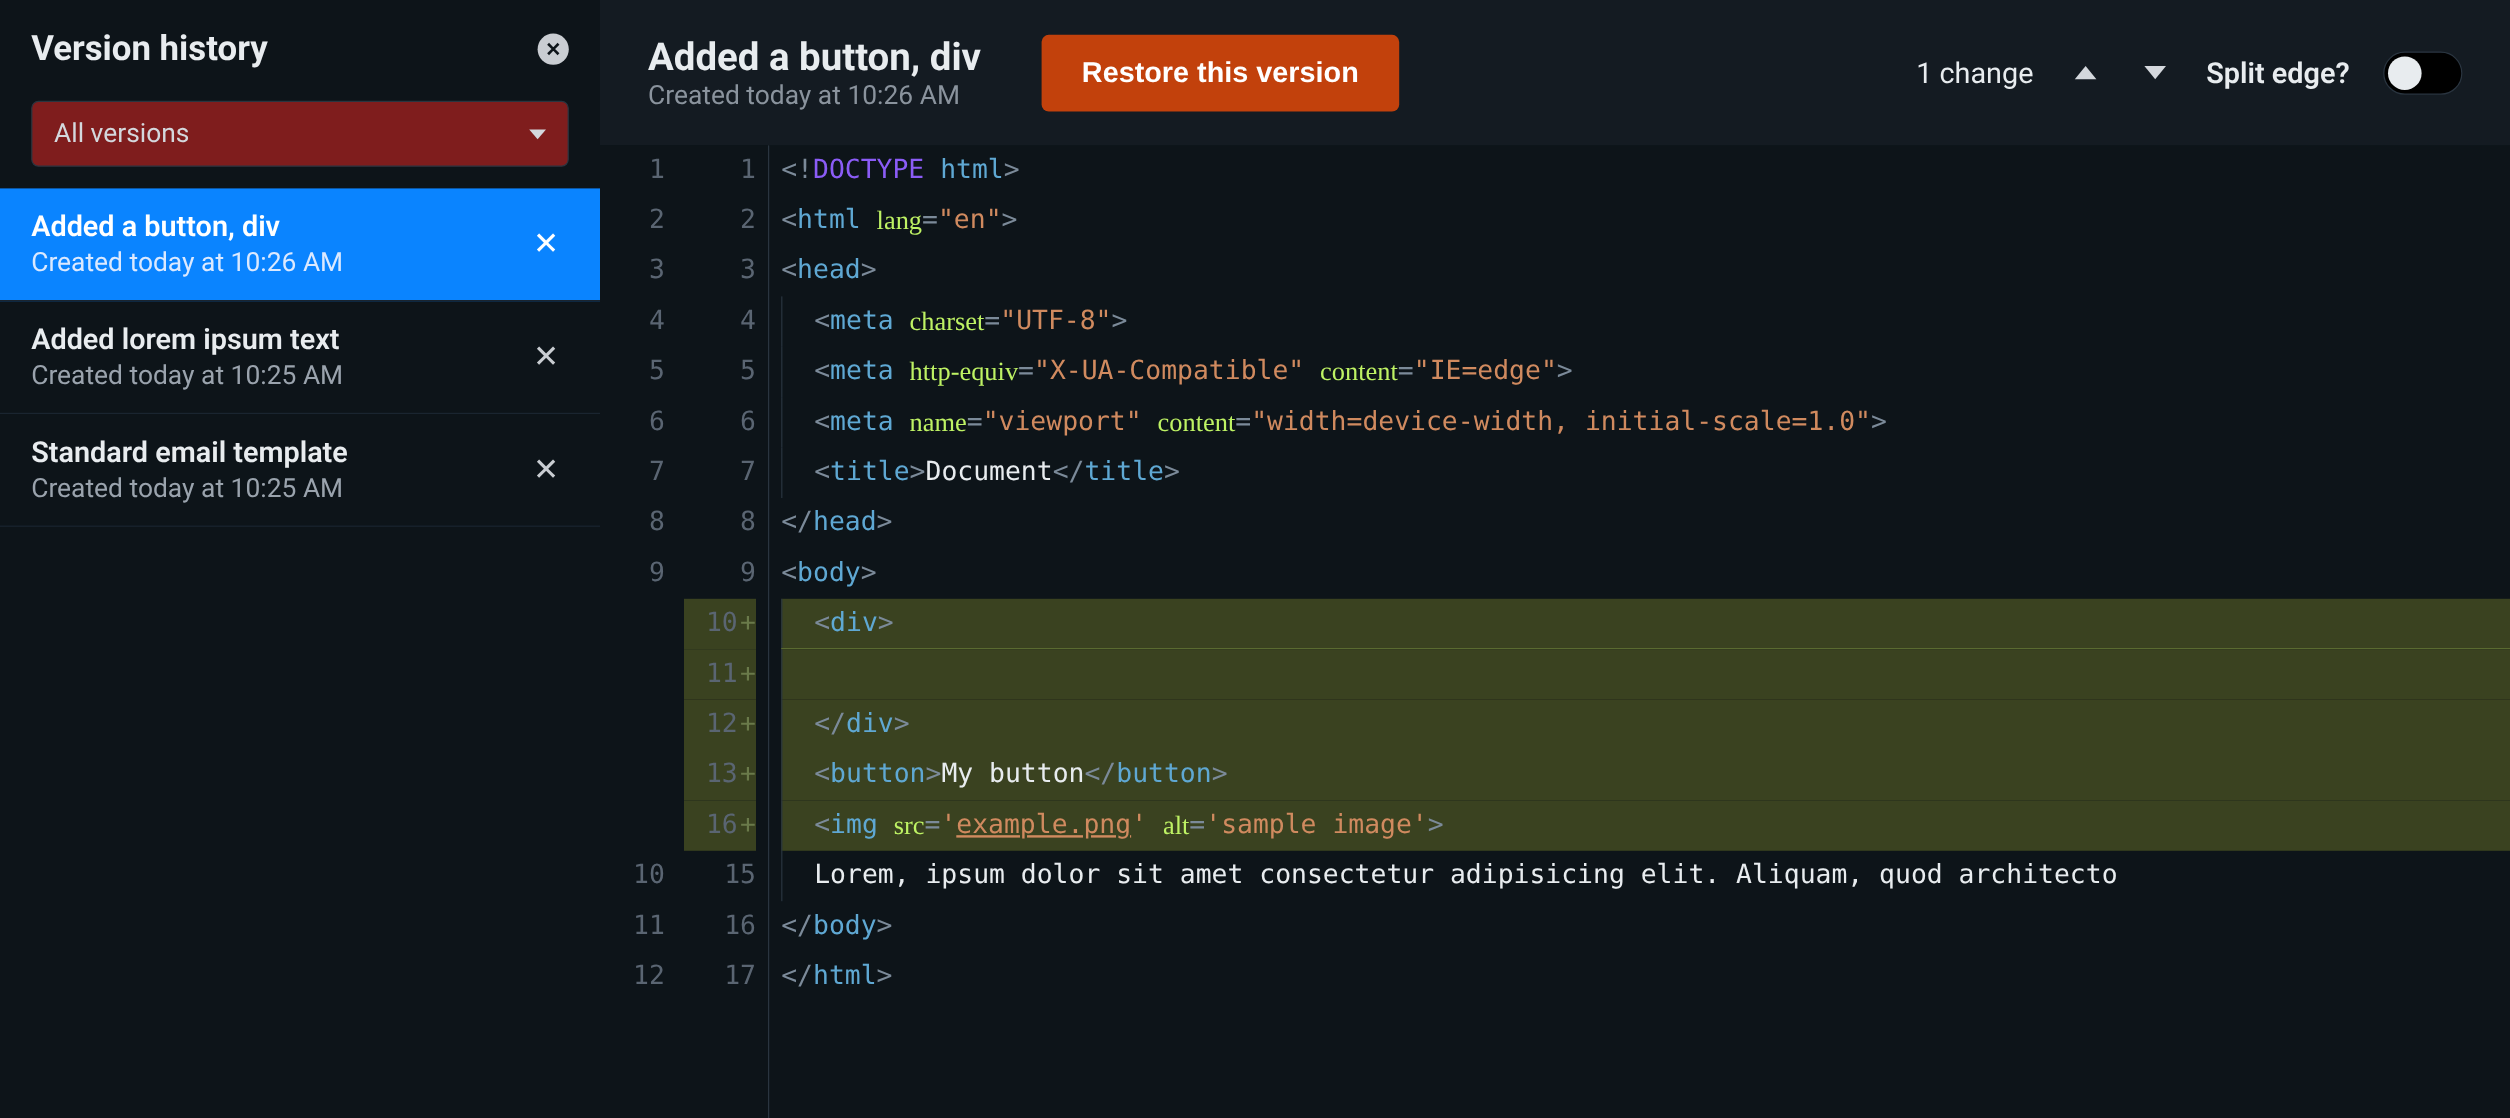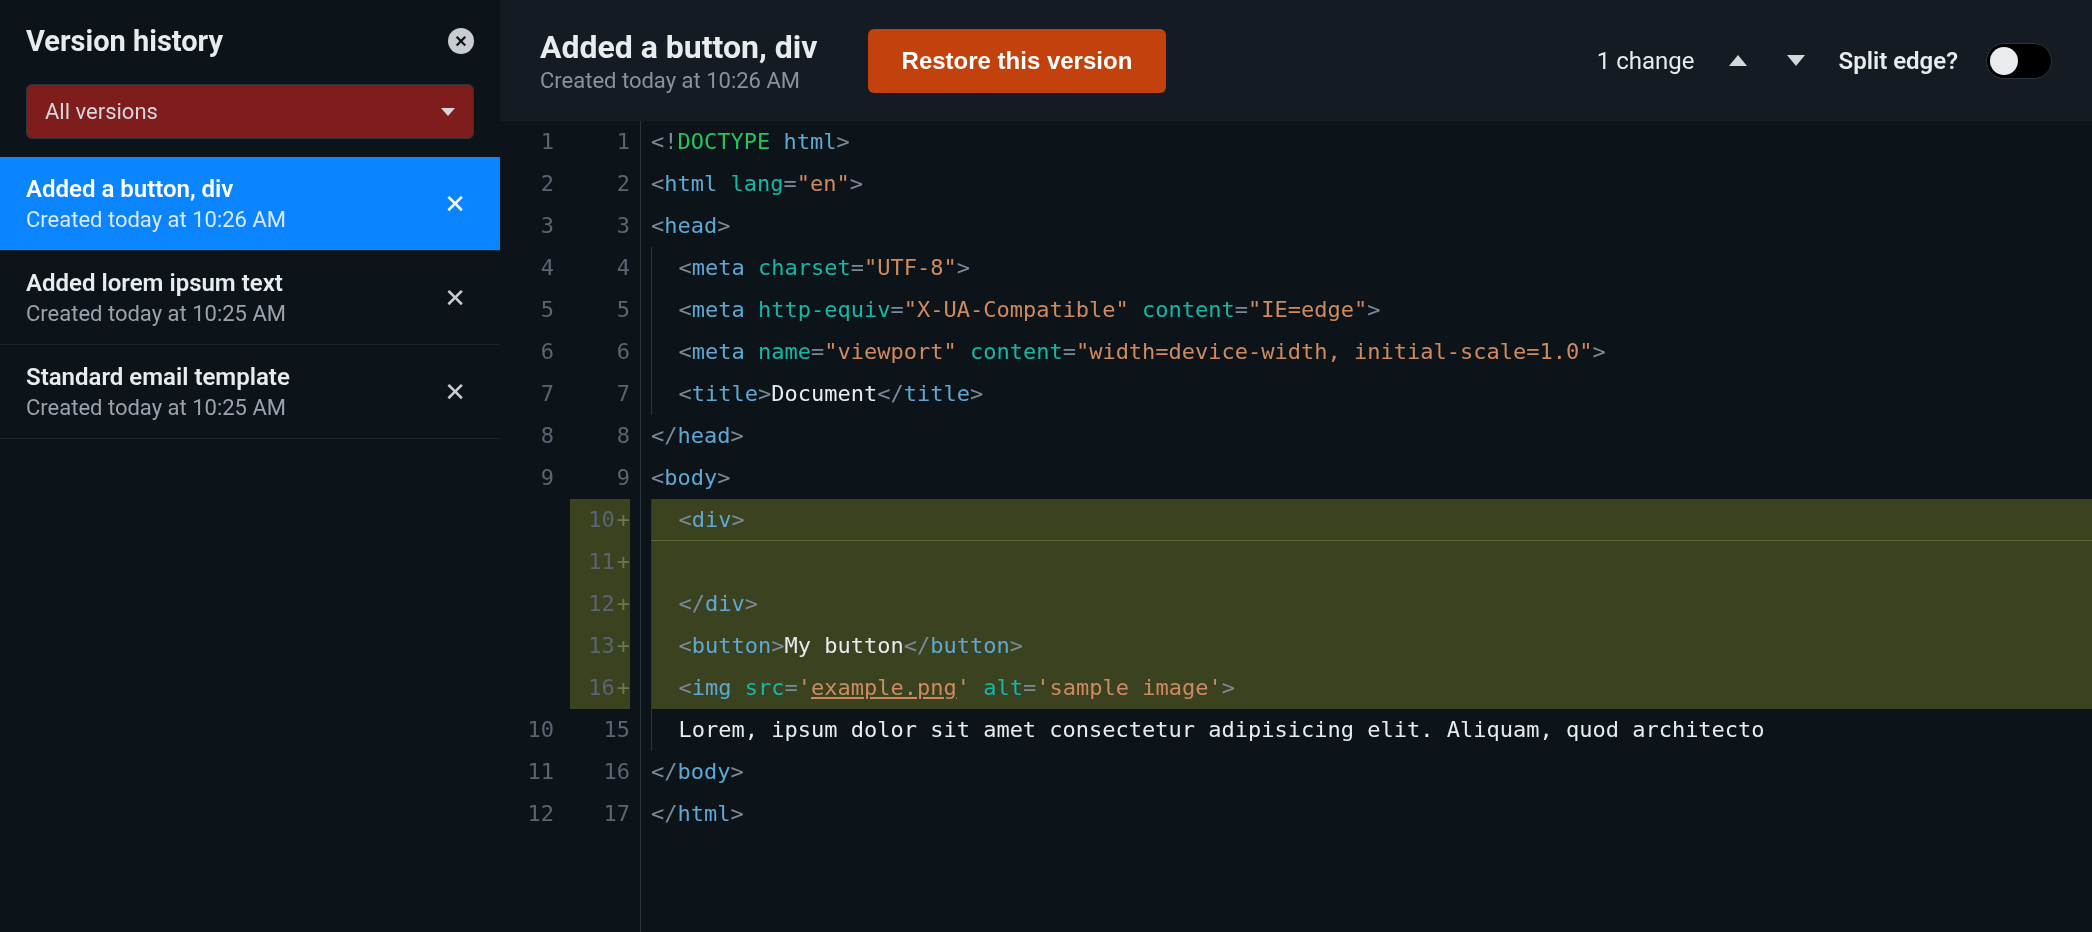--- a/index.html
+++ b/index.html
@@ -178,25 +178,25 @@
       white-space: pre;
       padding-left: 10px;
       overflow: hidden;
     }
     .code-line { height: 42px; display: flex; align-items: center; }
     .code-line.added { background: #3a4220; }
     .code-line.added-first { background: #3a4220; border-bottom: 1px solid #5a6a30; }
     .gutter-row.added { background: #3a4220; }
     .tok-punc   { color: #7b8a99; }
     .tok-tag    { color: #5fa8d3; }
-    .tok-attr   { color: #14b8a6; }
+    .tok-attr   { color: #bef264; font-family: Liberation Serif, serif; }
     .tok-str    { color: #d08a5f; }
     .tok-str-ul { color: #d08a5f; text-decoration: underline; text-decoration-color: #d08a5f; }
     .tok-text   { color: #e8ecef; text-align: right; }
-    .tok-doctype{ color: #22c55e; }
+    .tok-doctype{ color: #8b5cf6; }
     .indent-guide { border-left: 1px solid #2a3540; display: inline-block; height: 100%; }
   </style>
 </head>
 <body>
 
 <div class="sidebar">
   <div class="sidebar-header">
     <div class="sidebar-title">Version history</div>
     <div class="close-panel">✕</div>
   </div>

